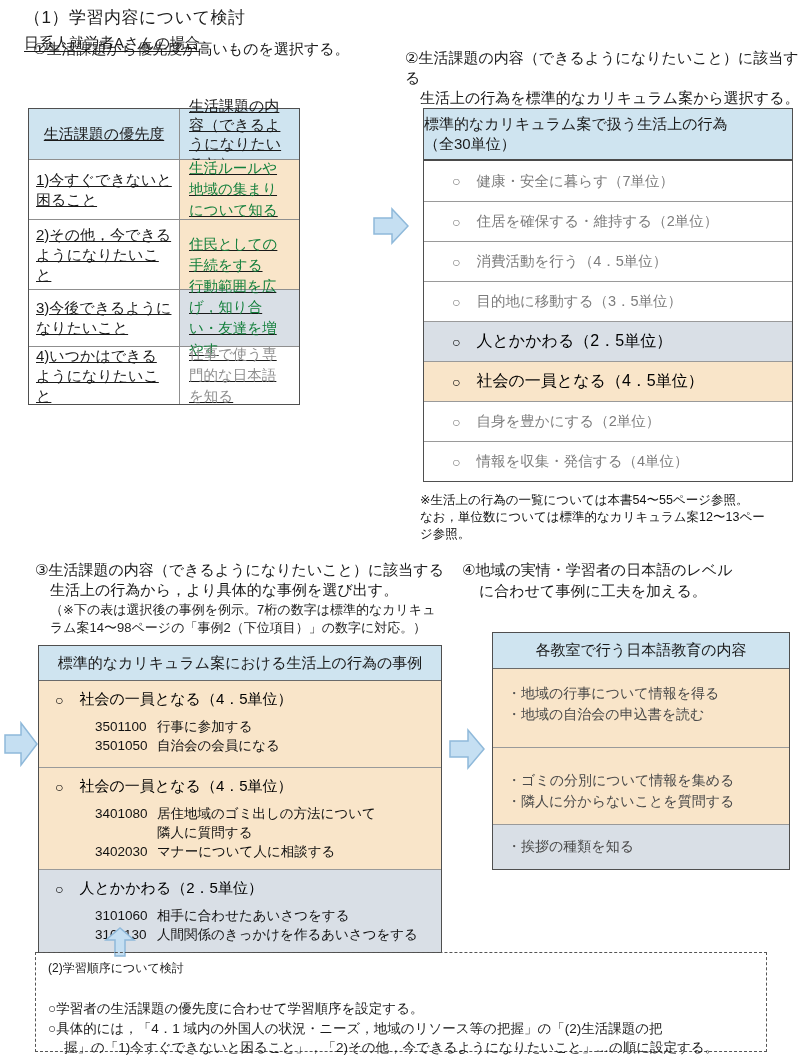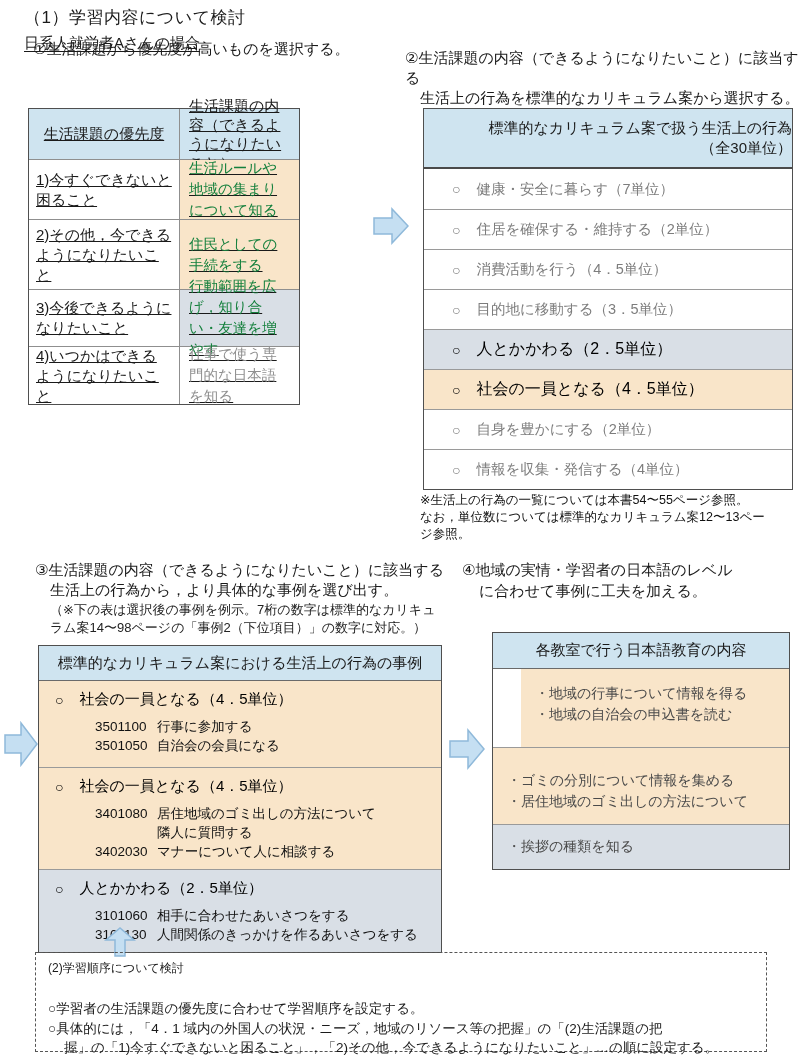--- a/index.html
+++ b/index.html
@@ -35,21 +35,21 @@
              padding:5px 7px;font-size:15px;line-height:20px;}
   .pt-cell-r{flex:1;box-sizing:border-box;padding:14px 9px;font-size:14.5px;line-height:21px;}
   .pt-head .pt-cell-l{display:flex;align-items:center;justify-content:center;text-align:center;padding:2px;}
   .pt-head .pt-cell-r{display:flex;align-items:center;font-size:15px;line-height:19px;}
   .pt-content{color:#15803d;}
   .pt-content.dim{color:#8f8f8f;}
   .pt-cell-l.vcenter,.pt-cell-r.vcenter{display:flex;align-items:center;}
 
   
   #curriculum-table{left:423px;top:108px;width:370px;}
-  .ct-head{height:60px;display:flex;flex-direction:column;align-items:flex-end;justify-content:center;
+  .ct-head{height:52px;display:flex;flex-direction:column;align-items:flex-start;justify-content:center;
            font-size:15px;line-height:20px;border-bottom:2px solid #4a4a4a;box-sizing:border-box;}
   .ct-row{height:40px;display:flex;align-items:center;padding-left:28px;box-sizing:border-box;
           border-top:1px solid #9a9a9a;font-size:14.5px;color:#7d7d7d;}
   .ct-row.first{border-top:none;}
   .ct-row .circ{margin-right:16px;font-size:14px;}
   .ct-row.hl{color:#000;font-size:16px;}
   .ct-note{left:420px;top:492px;font-size:12.5px;line-height:17px;color:#111;}
 
   
   #example-table{left:38px;top:645px;width:404px;}
@@ -63,21 +63,21 @@
   .ex-item .code{width:62px;flex:none;}
   .ex-b1{min-height:86px;}
   .ex-b2{min-height:94px;}
   .ex-b3{min-height:78px;}
 
   
   #classroom-table{left:492px;top:632px;width:298px;}
   .cl-head{height:36px;display:flex;align-items:center;justify-content:center;font-size:15px;
            border-bottom:1px solid #6a6a6a;box-sizing:border-box;}
   .cl-block{box-sizing:border-box;border-top:1px solid #9a9a9a;padding:14px 8px 8px 14px;}
-  .cl-block.first{border-top:none;margin-left:28px;}
+  .cl-block.first{border-top:none;}
   .cl-line{font-size:14px;line-height:21px;color:#4a4a4a;}
   .cl-b1{min-height:78px;}
   .cl-b2{min-height:77px;padding-top:22px;}
   .cl-b3{min-height:45px;padding-top:11px;}
 
   
   #order-box{left:35px;top:952px;width:732px;height:100px;border:1.5px dashed #555;
              box-sizing:border-box;padding:7px 10px 0 12px;}
   .ob-title{font-size:12px;margin-bottom:22px;}
   .ob-line{font-size:13.5px;line-height:19.5px;}
@@ -248,21 +248,21 @@
   </div>
 
   <div id="classroom-table" class="abs tbl">
     <div class="cl-head hdr-blue">各教室で行う日本語教育の内容</div>
     <div class="cl-block first cl-b1 bg-peach">
       <div class="cl-line serif">・地域の行事について情報を得る</div>
       <div class="cl-line serif">・地域の自治会の申込書を読む</div>
     </div>
     <div class="cl-block cl-b2 bg-peach">
       <div class="cl-line serif">・ゴミの分別について情報を集める</div>
-      <div class="cl-line serif">・居住地域のゴミ出しの方法について</div>
+      <div class="cl-line serif">・隣人に分からないことを質問する</div>
     </div>
     <div class="cl-block cl-b3 bg-bluegray">
       <div class="cl-line serif">・挨拶の種類を知る</div>
     </div>
   </div>
 
   <div class="abs arrow" style="left:103px;top:927px;">
     <svg width="34" height="30" viewBox="0 0 34 30">
       <polygon points="12,29 12,13 3,13 17,1 31,13 22,13 22,29" fill="#c5dff2" stroke="#8fb9da" stroke-width="1.5"></polygon>
     </svg>

